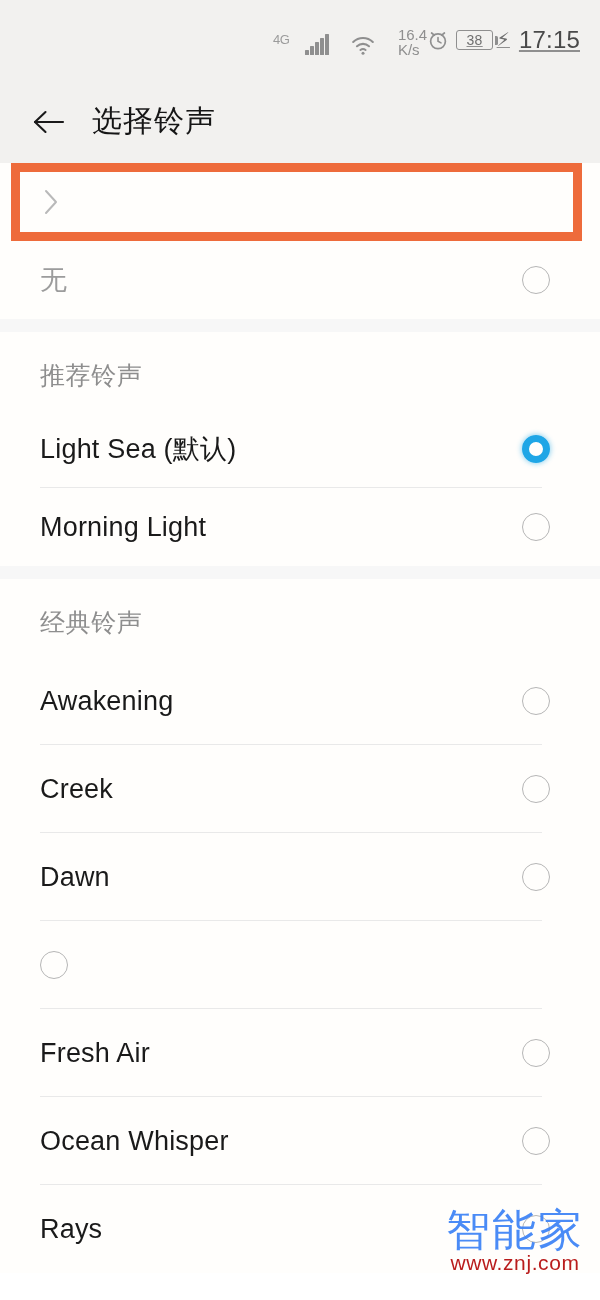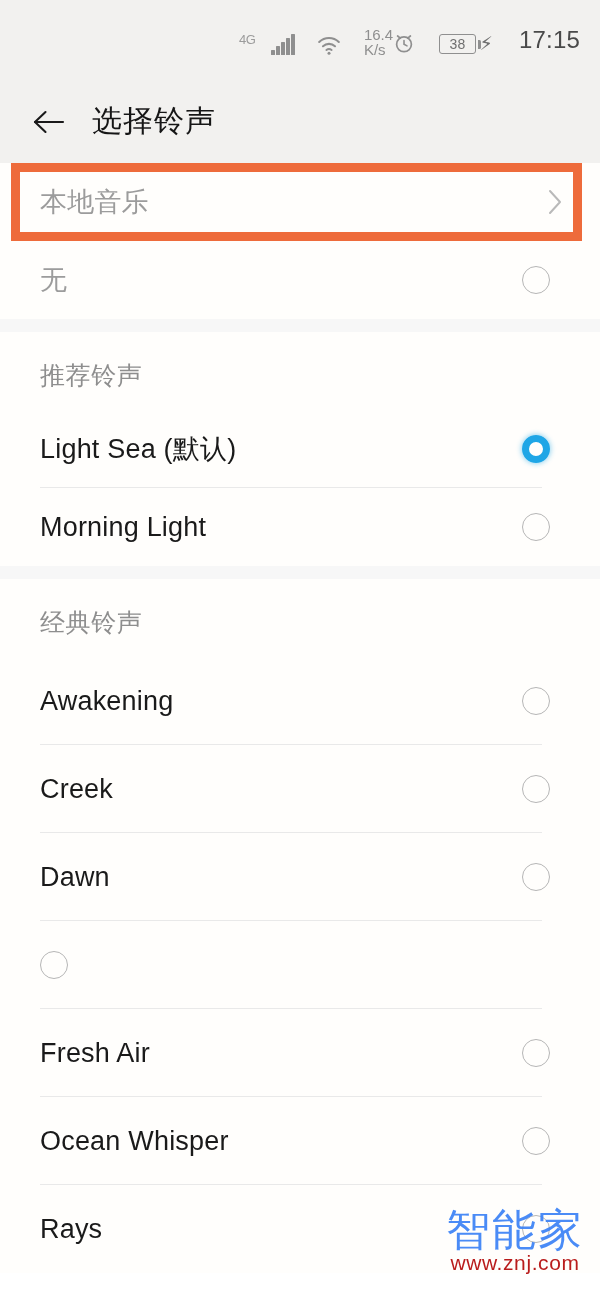--- a/index.html
+++ b/index.html
@@ -75,25 +75,26 @@
     line-height: 1.02;
     font-size: 15px;
     color: #8f8f8f;
     margin-left: 3px;
     position: relative;
     top: 2px;
   }
 
   .sb-right {
     display: flex;
-    align-items: flex-end;
-    gap: 24px;
+    align-items: center;
+    gap: 7px;
     margin-left: auto;
     margin-right: 20px;
     color: #8f8f8f;
+    text-decoration: underline;
   }
   .alarm svg { display: block; }
   .battery {
     display: flex;
     align-items: center;
   }
   .batt-body {
     width: 37px;
     height: 20px;
     border: 1.6px solid #8f8f8f;
@@ -326,21 +327,20 @@
       <path d="M31 13 L3 13" stroke="#1a1a1a" stroke-width="2.1" stroke-linecap="round" fill="none"></path>
       <path d="M13.5 3 L3 13 L13.5 23" stroke="#1a1a1a" stroke-width="2.1" stroke-linecap="round" stroke-linejoin="round" fill="none"></path>
     </svg>
   </div>
   <div class="page-title">选择铃声</div>
 </div>
 
 <div class="highlight-wrap">
   <div class="highlight-box"></div>
   <div class="row">
-    <span class="row-label muted">本地音乐</span>
     <span class="chev">
       <svg width="18" height="30" viewBox="0 0 18 30">
         <path d="M4 4 L14 15 L4 26" stroke="#b9b9b9" stroke-width="2" fill="none" stroke-linecap="round" stroke-linejoin="round"></path>
       </svg>
     </span>
   </div>
 </div>
 
 <div class="row">
   <span class="row-label muted">无</span>

